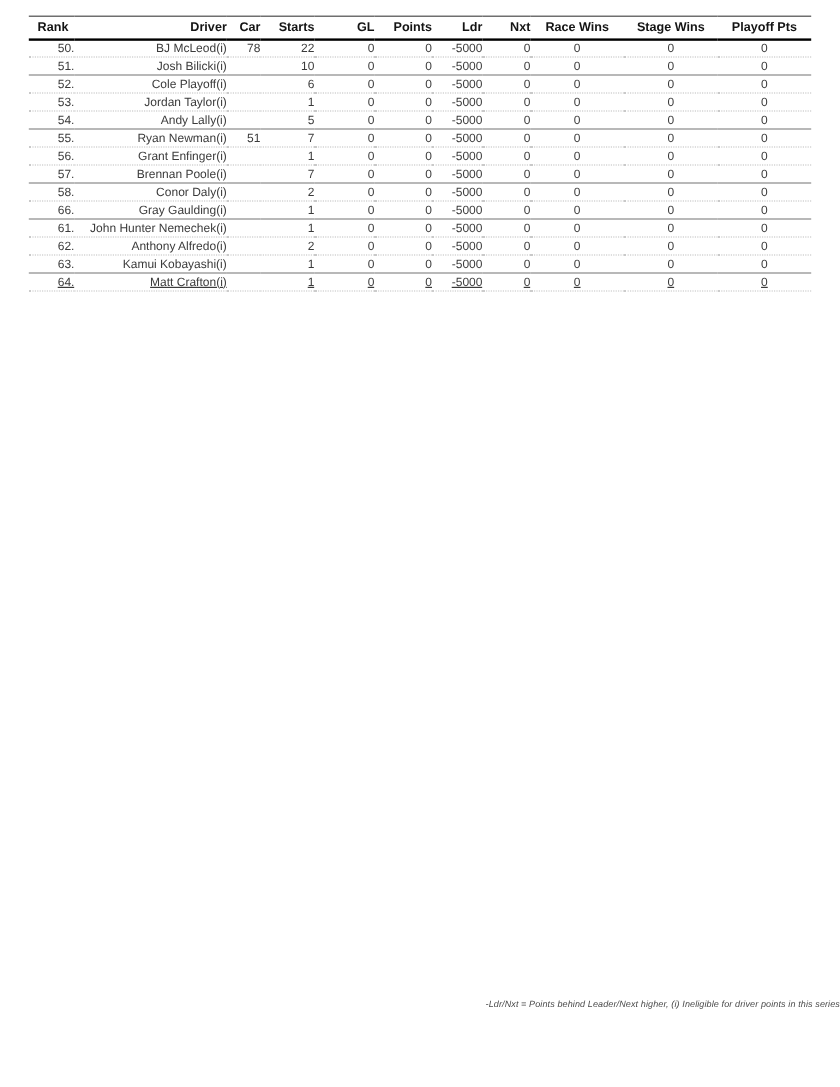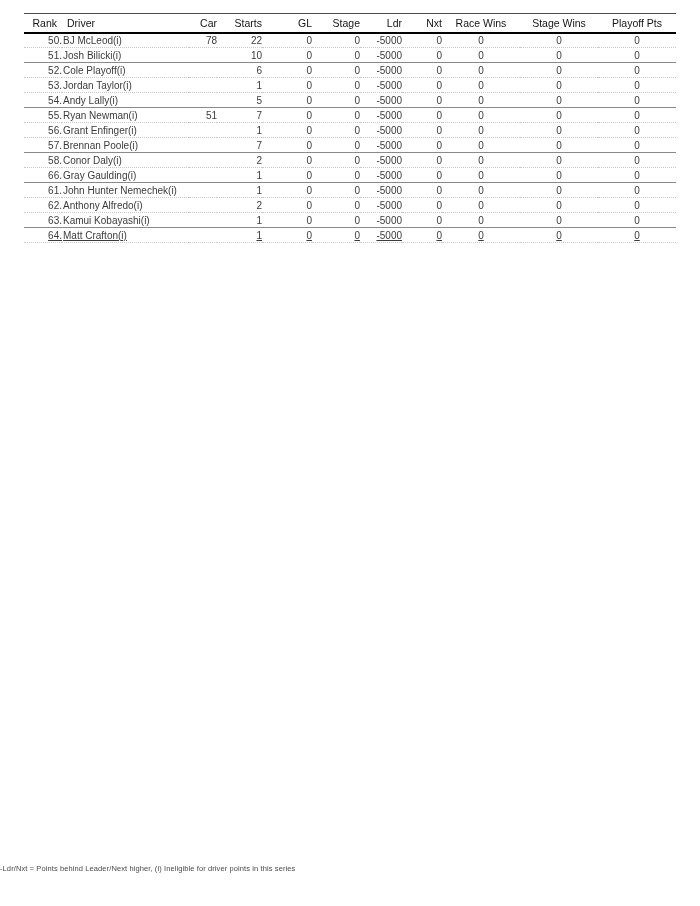--- a/index.html
+++ b/index.html
@@ -16,54 +16,55 @@
 
   table.standings {
     position: absolute;
     left: 24px; top: 13px;
     width: 652px;
     border-collapse: collapse;
     table-layout: fixed;
     border-top: 1.5px solid #4d4d4d;
   }
   thead th {
-    font-weight: normal;
+    font-weight: bold;
     color: #141414;
     font-size: 10.5px;
     height: 19px;
     padding: 0;
     vertical-align: middle;
     white-space: nowrap;
     border-bottom: 2.5px solid #000000;
   }
   tbody td {
     font-size: 10px;
     height: 15px;
     padding: 0;
     vertical-align: middle;
     white-space: nowrap;
     overflow: hidden;
   }
   th.a-r, td.a-r { text-align: right; }
-  th.a-l, td.a-l { text-align: left; }
+  th.a-l, td.a-l { text-align: right; }
   th.a-c, td.a-c { text-align: center; }
 
   th.col-driver { padding-left: 5px; }
   th.col-rank   { padding-right: 5px; }
   td.col-driver { padding-left: 1px; }
 
   tr.sep-dotted td { border-top: 1px dotted #c9c9c9; }
   tr.sep-solid  td { border-top: 1px solid #8a8a8a; }
   tbody tr:last-child td { border-bottom: 1px dotted #cccccc; text-decoration: underline; }
 
   .footnote {
     position: absolute;
-    top: 864px; left: 0;
+    top: 832px; left: 0;
     width: 100%;
-    text-align: left;
+    text-align: right;
+    font-style: italic;
     font-size: 7.5px;
     letter-spacing: 0.1px;
     color: #4a4a4a;
   }
 </style>
 </head>
 <body>
 
 <div class="page">
 
@@ -81,21 +82,21 @@
       <col style="width:78px">
       <col style="width:78px">
     </colgroup>
     <thead>
       <tr>
           <th class="a-r col-rank">Rank</th>
           <th class="a-l col-driver">Driver</th>
           <th class="a-r col-car">Car</th>
           <th class="a-r col-starts">Starts</th>
           <th class="a-r col-gl">GL</th>
-          <th class="a-r col-points">Stage</th>
+          <th class="a-r col-points">Points</th>
           <th class="a-r col-ldr">Ldr</th>
           <th class="a-r col-nxt">Nxt</th>
           <th class="a-c col-race_wins">Race Wins</th>
           <th class="a-c col-stage_wins">Stage Wins</th>
           <th class="a-c col-playoff_pts">Playoff Pts</th>
         </tr>
     </thead>
     <tbody>
         <tr class="sep-none">
           <td class="a-r col-rank">50.</td>

